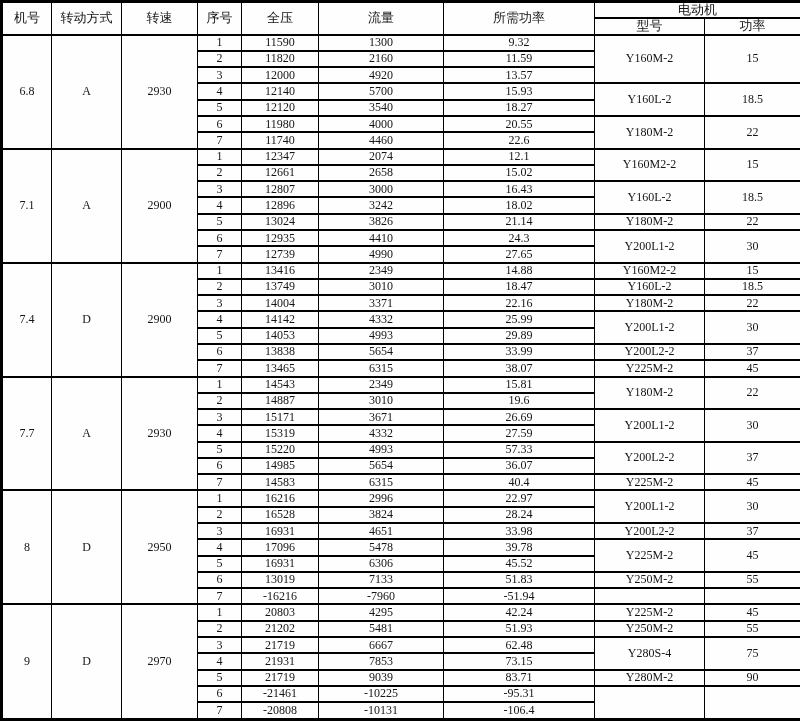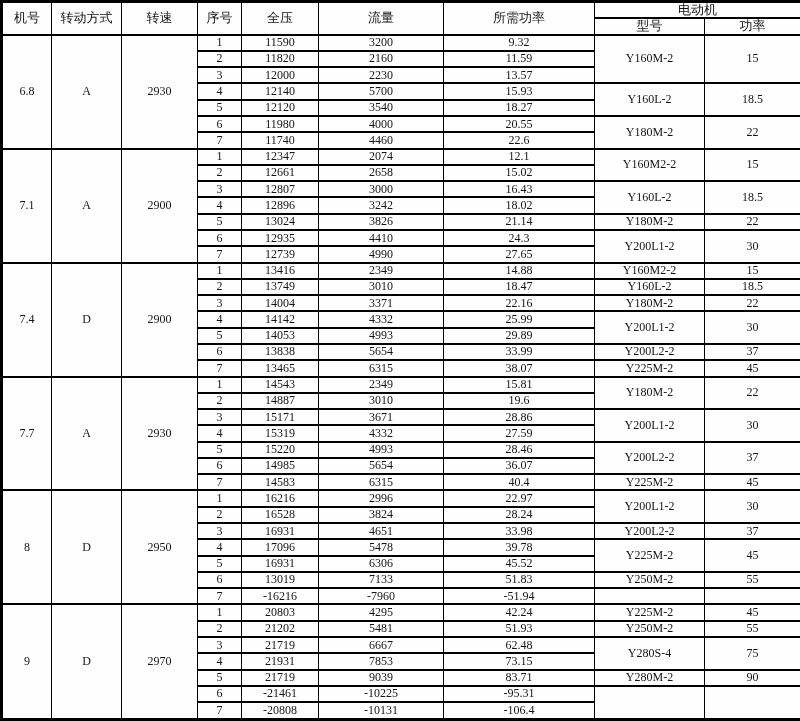--- a/index.html
+++ b/index.html
@@ -60,35 +60,35 @@
         <th>功率</th>
       </tr>
     </thead>
     <tbody id="table-body">
         <tr class="block-start">
           <td rowspan="7">6.8</td>
           <td rowspan="7">A</td>
           <td rowspan="7">2930</td>
           <td>1</td>
           <td>11590</td>
-          <td>3200</td>
+          <td>1300</td>
           <td>9.32</td>
           <td rowspan="3">Y160M-2</td>
           <td rowspan="3">15</td>
         </tr>
         <tr>
           <td>2</td>
           <td>11820</td>
           <td>2160</td>
           <td>11.59</td>
         </tr>
         <tr>
           <td>3</td>
           <td>12000</td>
-          <td>2230</td>
+          <td>4920</td>
           <td>13.57</td>
         </tr>
         <tr>
           <td>4</td>
           <td>12140</td>
           <td>5700</td>
           <td>15.93</td>
           <td rowspan="2">Y160L-2</td>
           <td rowspan="2">18.5</td>
         </tr>
@@ -236,35 +236,35 @@
         <tr>
           <td>2</td>
           <td>14887</td>
           <td>3010</td>
           <td>19.6</td>
         </tr>
         <tr>
           <td>3</td>
           <td>15171</td>
           <td>3671</td>
-          <td>28.86</td>
+          <td>26.69</td>
           <td rowspan="2">Y200L1-2</td>
           <td rowspan="2">30</td>
         </tr>
         <tr>
           <td>4</td>
           <td>15319</td>
           <td>4332</td>
           <td>27.59</td>
         </tr>
         <tr>
           <td>5</td>
           <td>15220</td>
           <td>4993</td>
-          <td>28.46</td>
+          <td>57.33</td>
           <td rowspan="2">Y200L2-2</td>
           <td rowspan="2">37</td>
         </tr>
         <tr>
           <td>6</td>
           <td>14985</td>
           <td>5654</td>
           <td>36.07</td>
         </tr>
         <tr>

